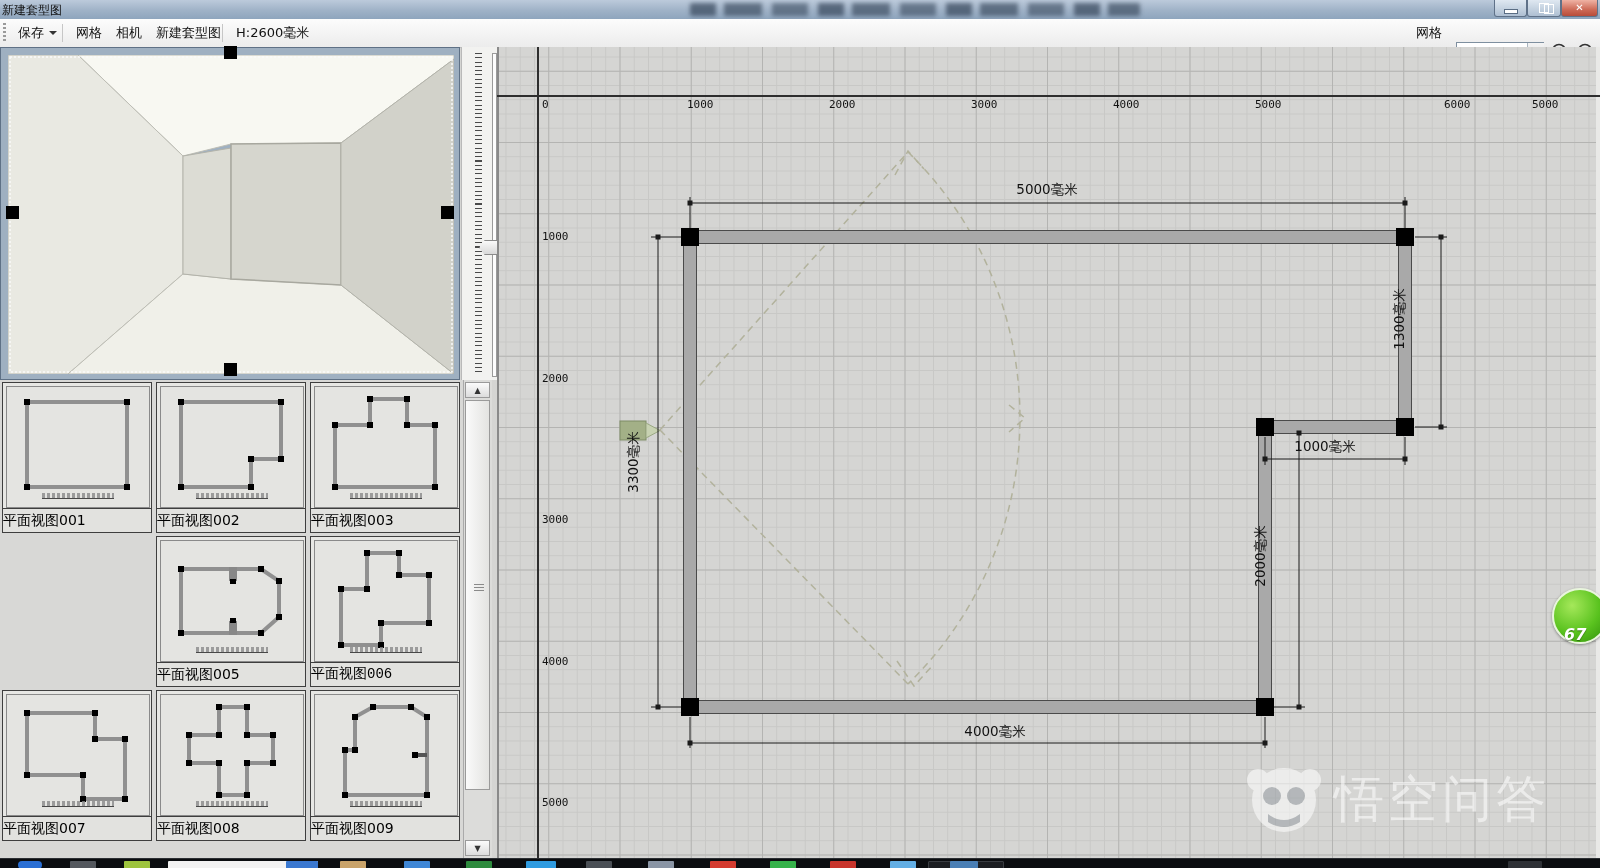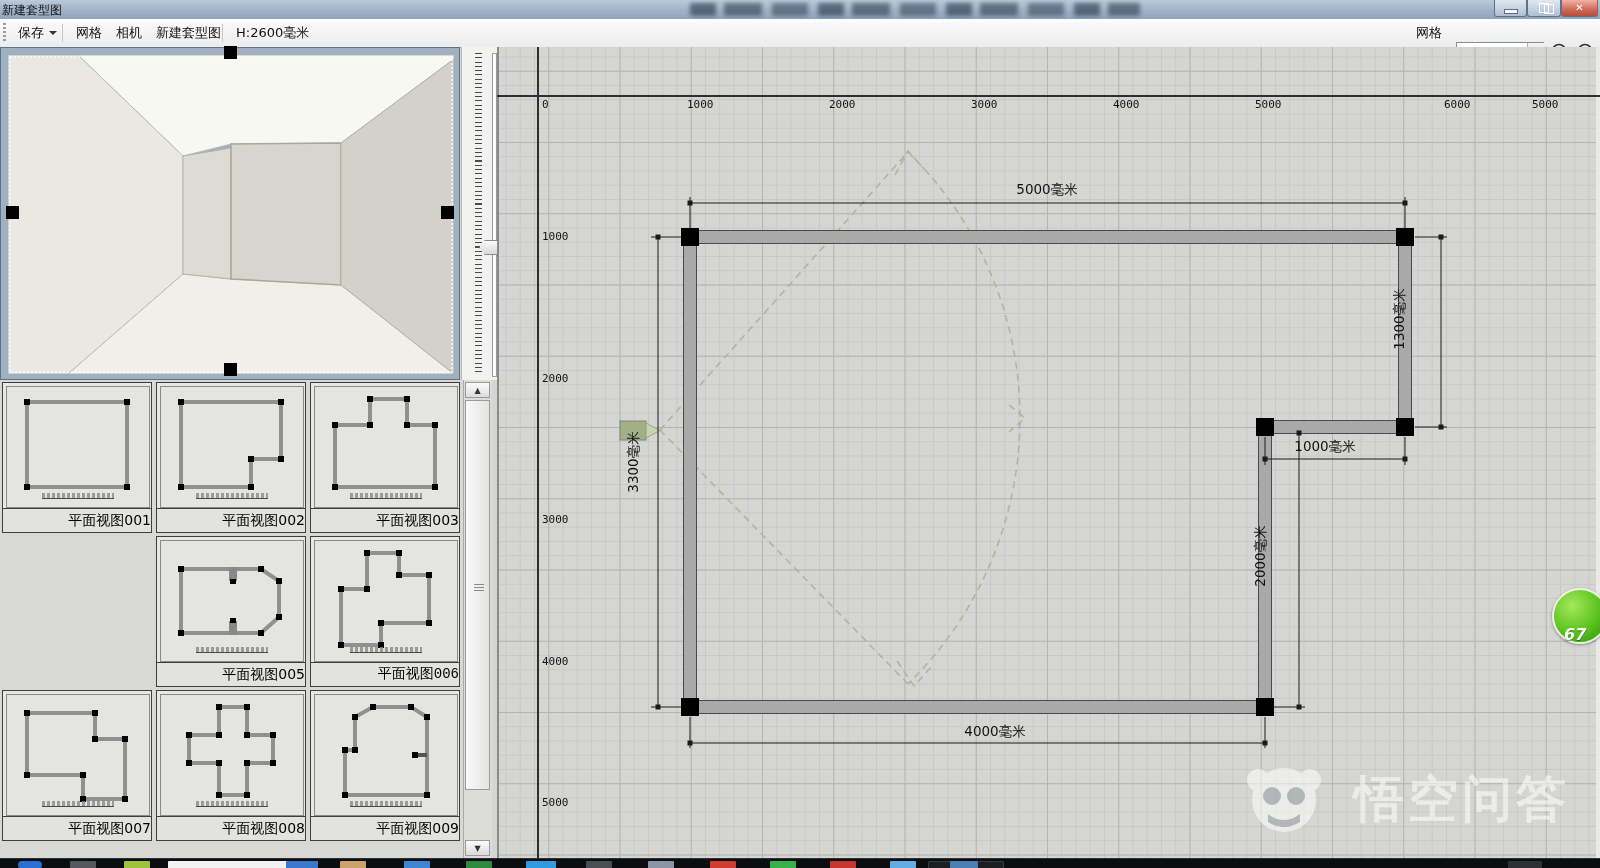--- a/index.html
+++ b/index.html
@@ -48,21 +48,21 @@
   #slider-ticks{left:13px;top:6px;width:7px;height:322px;
     background:repeating-linear-gradient(#4a4a4a 0 1px,transparent 1px 4.3px);}
   #slider-track{left:30px;top:6px;width:3px;height:322px;background:#fdfdfd;border:1px solid #9a9a9a;}
   #slider-thumb{left:17px;top:193px;width:17px;height:13px;background:linear-gradient(#fafafa,#d8d8d8);
     border:1px solid #8a8a8a;clip-path:polygon(100% 0,100% 100%,30% 100%,0 50%,30% 0);}
   
   #thumbpanel{left:0;top:380px;width:463px;height:478px;background:#d8d8d6;}
   .cell{position:absolute;width:150px;height:151px;border:1px solid #3e3e3e;background:#e7e7e4;box-sizing:border-box;}
   .thumbarea{position:absolute;left:3px;top:3px;width:142px;height:120px;border:1px solid #8a8a8a;background:#e4e4e1;}
   .caption{position:absolute;left:0;bottom:0;width:100%;height:23px;border-top:1px solid #3e3e3e;
-    background:#e2e2df;font-size:14px;color:#000;text-align:right;line-height:22px;}
+    background:#e2e2df;font-size:14px;color:#000;text-align:left;line-height:22px;}
   .microcap{position:absolute;left:50%;bottom:8px;transform:translateX(-50%);width:72px;height:5px;
     border-bottom:1px solid #222;
     background:repeating-linear-gradient(90deg,#8a8a8a 0 3px,transparent 3px 5px);opacity:.8;}
   .plansvg{position:absolute;left:0;top:0;}
   
   #vscroll{left:463px;top:380px;width:28px;height:478px;background:#dcdcda;border-left:1px solid #aaa;}
   .sbtn{left:1px;width:25px;height:16px;background:linear-gradient(#fbfbfb,#dcdcdc);border:1px solid #9a9a9a;
     text-align:center;font-size:8px;line-height:15px;color:#333;box-sizing:border-box;}
   #sthumb{left:1px;top:20px;width:25px;height:390px;background:linear-gradient(90deg,#fafafa,#e3e3e1);
     border:1px solid #9a9a9a;box-sizing:border-box;}
@@ -80,21 +80,21 @@
     background-position:49.25px 23.75px,49.25px 23.75px,6.5px 9.5px,6.5px 9.5px;}
   #rightstrip{left:1596px;top:47px;width:4px;height:811px;background:#e9e9e7;}
   #hruler{left:497px;top:95px;width:1103px;height:2px;background:#2e2e2e;}
   #vruler{left:537px;top:47px;width:2px;height:811px;background:#2e2e2e;}
   .rlbl{font-size:11px;color:#111;font-family:"DejaVu Sans Mono",monospace;letter-spacing:0;}
   
   #plansvg-main{left:497px;top:47px;}
   .dimtext{font-size:13.5px;fill:#111;font-family:"DejaVu Sans",sans-serif;}
   
   #watermark{left:1238px;top:752px;width:340px;height:92px;opacity:.55;}
-  #wm-text{position:absolute;left:96px;top:14px;font-size:50px;color:#fff;letter-spacing:4px;font-weight:bold;margin-left:20px;}
+  #wm-text{position:absolute;left:96px;top:14px;font-size:50px;color:#fff;letter-spacing:4px;font-weight:normal;}
   #badge{left:1552px;top:588px;width:52px;height:52px;border-radius:50%;
     background:radial-gradient(circle at 35% 30%,#a5e85a,#59c21e 55%,#2f8e0a);
     border:2px solid #e8f5dc;box-shadow:0 1px 3px rgba(0,0,0,.4);}
   #badge span{position:absolute;left:10px;top:16px;color:#fff;font-size:16px;font-style:italic;font-weight:bold;
     text-shadow:0 1px 1px rgba(0,0,0,.4);margin-top:19px;}
   
   #taskbar{left:0;top:858px;width:1600px;height:10px;background:#0b0d10;border-top:1px solid #2c2f33;}
   .ticon{position:absolute;top:2px;height:8px;border-radius:1px;}
 </style>
 </head>

